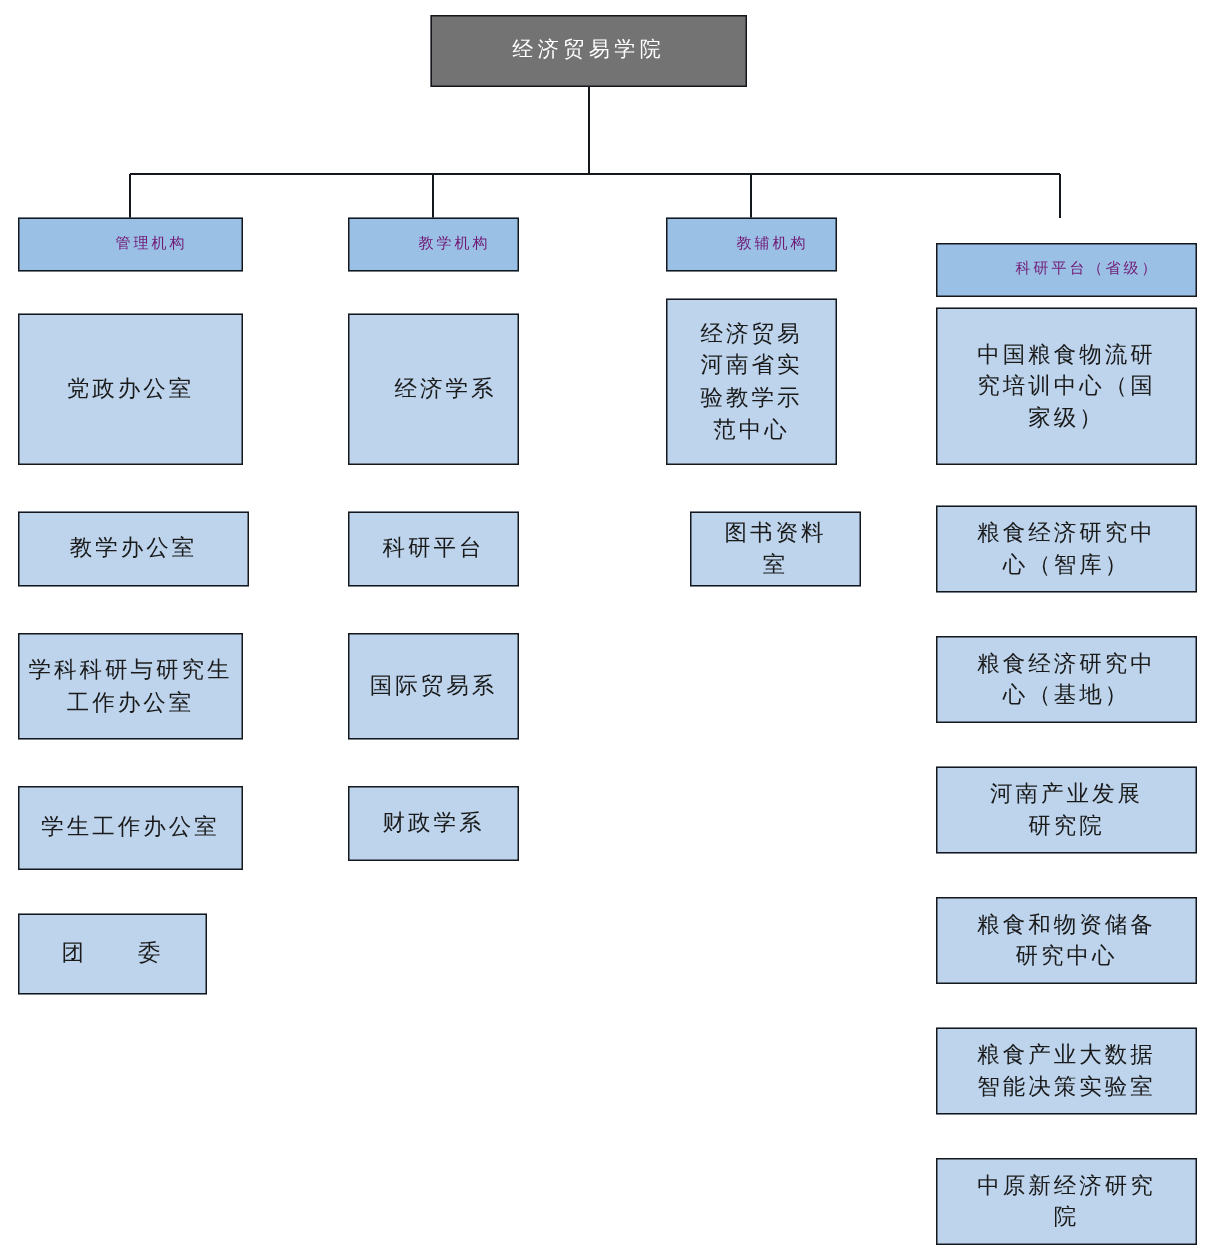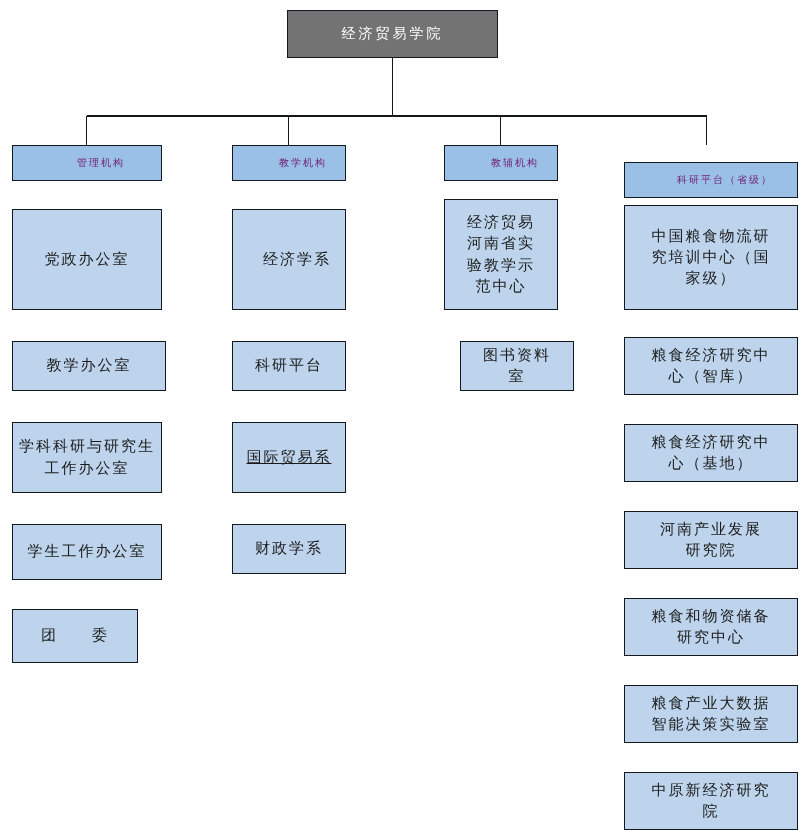--- a/index.html
+++ b/index.html
@@ -94,21 +94,21 @@
   <div class="node leaf" style="left:12px; top:209px; width:150px; height:101px;">党政办公室</div>
   <div class="node leaf" style="left:12px; top:341px; width:154px; height:50px;">教学办公室</div>
   <div class="node leaf" style="left:12px; top:422px; width:150px; height:71px;">学科科研与研究生
 工作办公室</div>
   <div class="node leaf" style="left:12px; top:524px; width:150px; height:56px;">学生工作办公室</div>
   <div class="node leaf wide-gap" style="left:12px; top:609px; width:126px; height:54px;">团　　委</div>
 
   <div class="node branch" style="left:232px; top:145px; width:114px; height:36px;">教学机构</div>
   <div class="node leaf" style="left:232px; top:209px; width:114px; height:101px;padding-left:20px;">经济学系</div>
   <div class="node leaf" style="left:232px; top:341px; width:114px; height:50px;">科研平台</div>
-  <div class="node leaf" style="left:232px; top:422px; width:114px; height:71px;text-decoration:underline;">国际贸易系</div>
+  <div class="node leaf" style="left:232px; top:422px; width:114px; height:71px;">国际贸易系</div>
   <div class="node leaf" style="left:232px; top:524px; width:114px; height:50px;">财政学系</div>
 
   <div class="node branch" style="left:444px; top:145px; width:114px; height:36px;">教辅机构</div>
   <div class="node leaf" style="left:444px; top:199px; width:114px; height:111px;">经济贸易
 河南省实
 验教学示
 范中心</div>
   <div class="node leaf" style="left:444px; top:341px; width:114px; height:50px;margin-left:16px;">图书资料
 室</div>
 

